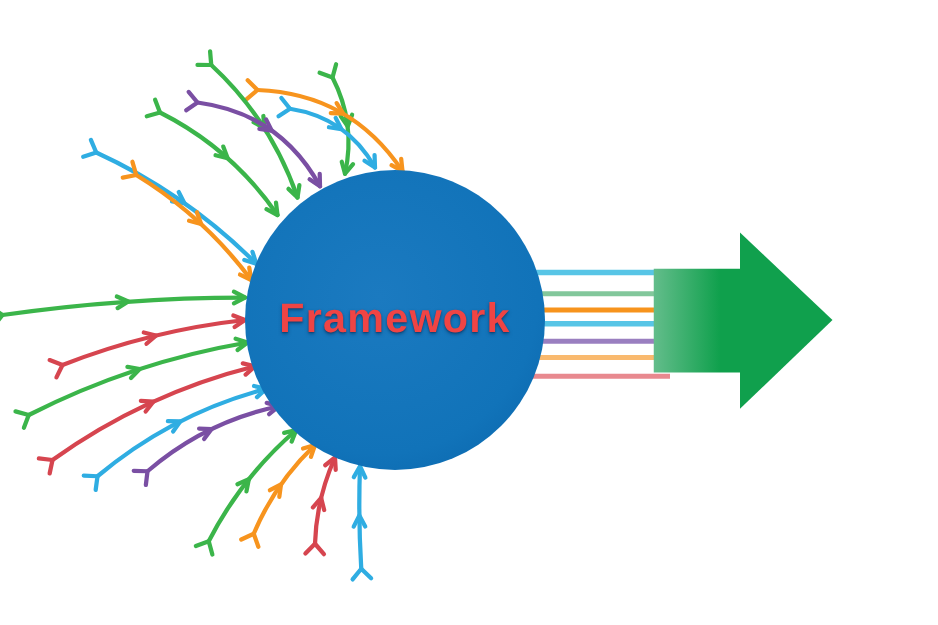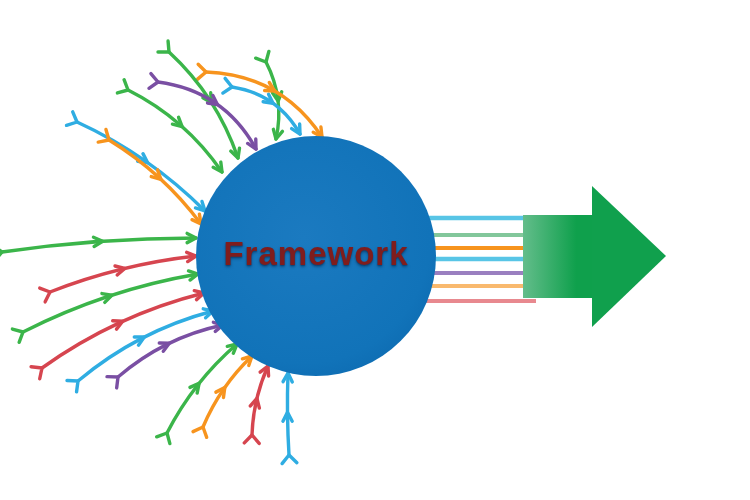--- a/index.html
+++ b/index.html
@@ -21,21 +21,21 @@
     position: absolute;
     left: 0;
     top: 0;
     display: block;
   }
   .hub-label {
     position: absolute;
     left: 316px;
     top: 256px;
     transform: translate(-50%, -54%);
-    color: #7f1d1d;
+    color: #ef4444;
     font-weight: bold;
     font-size: 33px;
     letter-spacing: 1px;
     white-space: nowrap;
     text-shadow: 0 2px 3px rgba(8, 48, 90, 0.55), 0 1px 1px rgba(8, 48, 90, 0.45);
     user-select: none;
   }
 </style>
 </head>
 <body>

